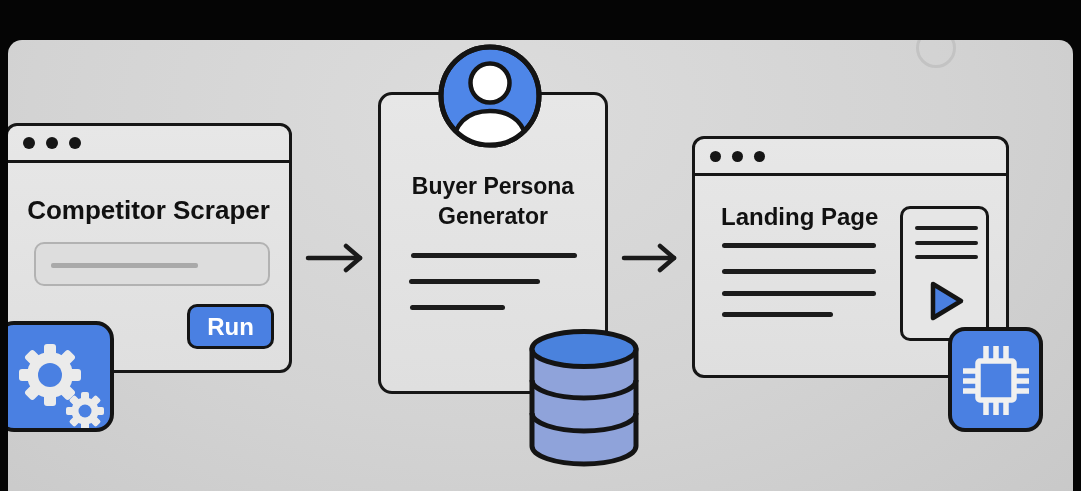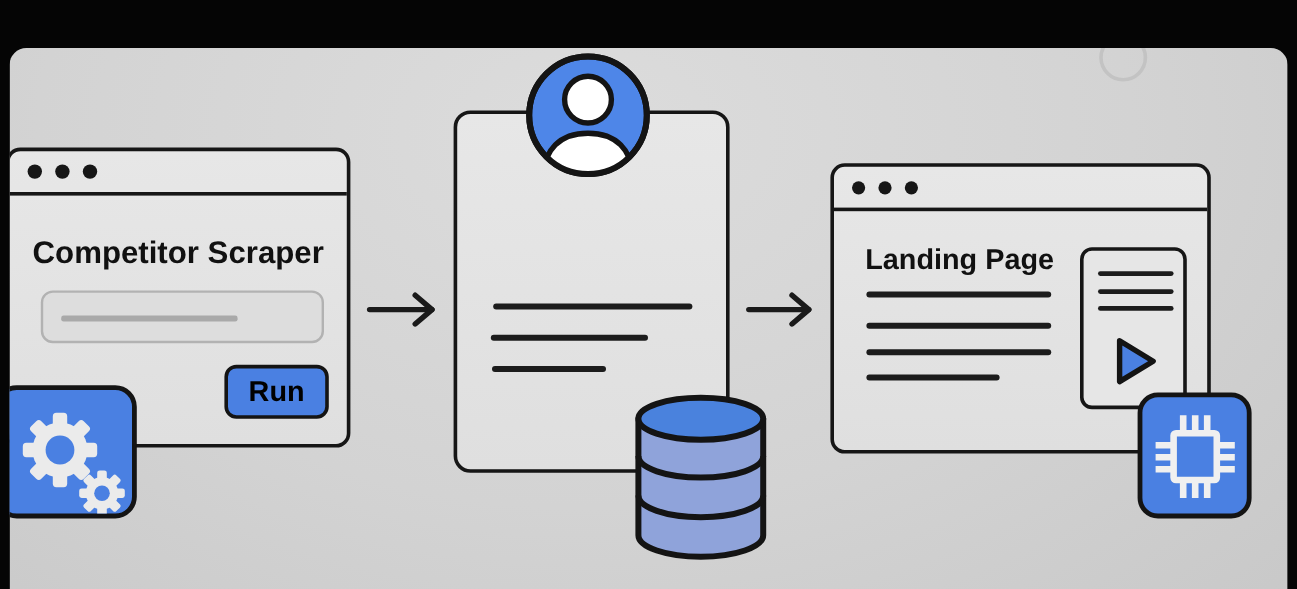--- a/index.html
+++ b/index.html
@@ -13,21 +13,21 @@
   .titlebar{position:absolute;left:0;top:0;right:0;height:34px;border-bottom:3px solid #161616;
             display:flex;align-items:center;padding-left:15px;gap:11px;}
   .dot{width:12px;height:12px;border-radius:50%;background:#161616;}
   .dot.sm{width:11px;height:11px;}
   .win-title{position:absolute;color:#111;font-weight:bold;letter-spacing:0;}
   .ln{position:absolute;background:#1c1c1c;border-radius:3px;}
   .bluecard{position:absolute;background:#4a80e2;border:4px solid #141414;box-sizing:border-box;}
   .input{position:absolute;border:2.5px solid #b2b2b2;border-radius:10px;background:#dddddd;box-sizing:border-box;}
   .input-line{position:absolute;background:#a9a9a9;border-radius:2px;}
   .btn-run{position:absolute;background:#4a80e2;border:3.5px solid #141414;border-radius:10px;
-           box-sizing:border-box;color:#000000;font-weight:bold;font-size:24px;
+           box-sizing:border-box;color:#ffffff;font-weight:bold;font-size:24px;
            display:flex;align-items:center;justify-content:center;cursor:pointer;}
   .minipanel{position:absolute;background:#e6e6e6;border:3px solid #161616;border-radius:10px;box-sizing:border-box;}
   .ring{position:absolute;width:34px;height:34px;border:3.5px solid #c3c3c3;border-radius:50%;}
   .abs{position:absolute;}
   svg{display:block;}
 </style>
 </head>
 <body>
 
 <div class="stage">
@@ -76,20 +76,21 @@
     </div>
 
     <svg class="abs" style="left:296px;top:203px;" width="66" height="30" viewBox="0 0 66 30">
       <g stroke="#1a1a1a" stroke-width="4.5" fill="none" stroke-linecap="round" stroke-linejoin="round">
         <line x1="4" y1="15" x2="56" y2="15"></line>
         <polyline points="42,3 56,15 42,27"></polyline>
       </g>
     </svg>
 
     <div class="win" style="left:370px;top:52px;width:230px;height:302px;z-index:1;border-radius:14px;">
+      <div class="win-title" style="left:22px;right:22px;top:76px;text-align:center;font-size:23px;line-height:30px;">Buyer Persona Generator</div>
       <div class="ln" style="left:30px;top:158px;width:166px;height:5px;"></div>
       <div class="ln" style="left:28px;top:184px;width:131px;height:5px;"></div>
       <div class="ln" style="left:29px;top:210px;width:95px;height:5px;"></div>
     </div>
 
     <svg class="abs" style="left:427px;top:1px;z-index:3;" width="110" height="110" viewBox="0 0 110 110">
       <defs>
           <clipPath id="avclip">
             <circle cx="55" cy="55" r="49"></circle>
           </clipPath>

